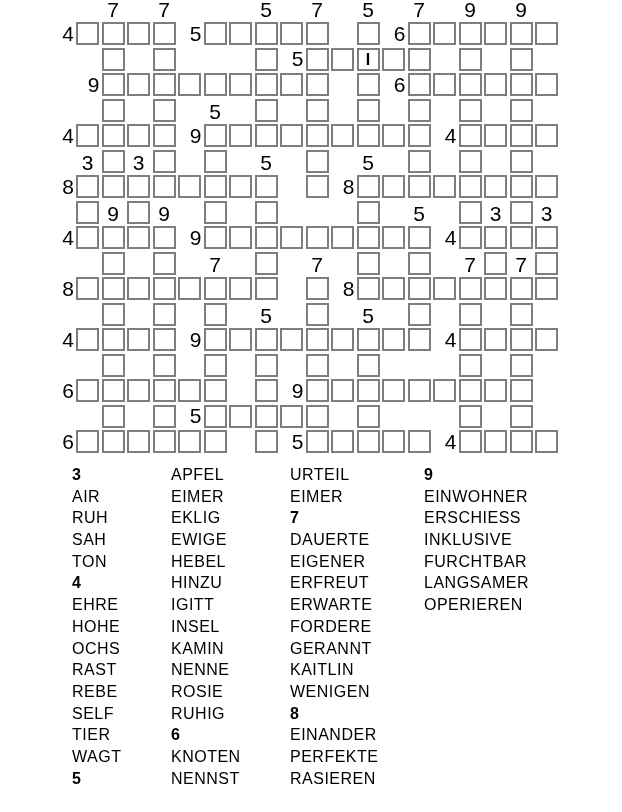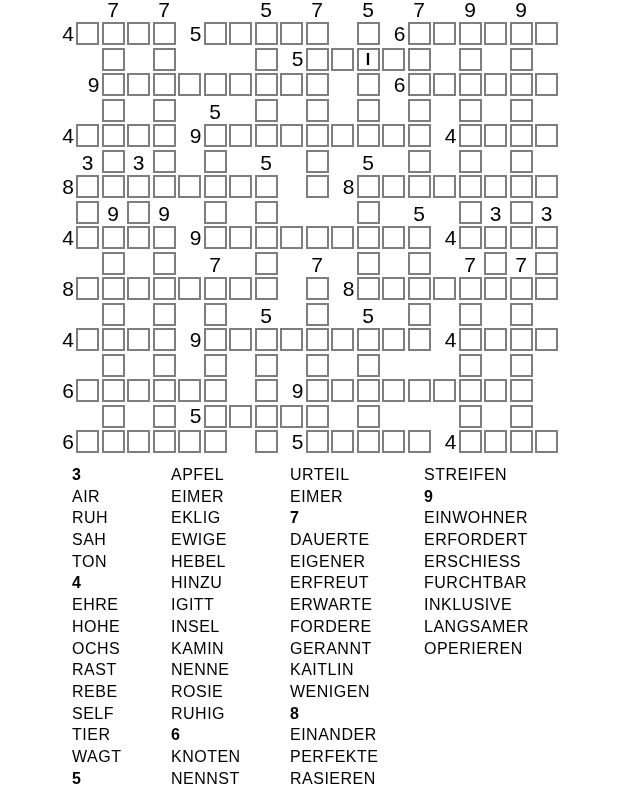--- a/index.html
+++ b/index.html
@@ -347,24 +347,22 @@
         <div class="witem" style="height: 21.7px; line-height: 21.7px;">FORDERE</div>
         <div class="witem" style="height: 21.7px; line-height: 21.7px;">GERANNT</div>
         <div class="witem" style="height: 21.7px; line-height: 21.7px;">KAITLIN</div>
         <div class="witem" style="height: 21.7px; line-height: 21.7px;">WENIGEN</div>
         <div class="witem bold" style="height: 21.7px; line-height: 21.7px;">8</div>
         <div class="witem" style="height: 21.7px; line-height: 21.7px;">EINANDER</div>
         <div class="witem" style="height: 21.7px; line-height: 21.7px;">PERFEKTE</div>
         <div class="witem" style="height: 21.7px; line-height: 21.7px;">RASIEREN</div>
       </div>
       <div class="wcol" style="left: 424px; top: 464px;">
-        <div class="witem" style="height: 21.7px; line-height: 21.7px;">STREIFEN</div>
         <div class="witem bold" style="height: 21.7px; line-height: 21.7px;">9</div>
         <div class="witem" style="height: 21.7px; line-height: 21.7px;">EINWOHNER</div>
-        <div class="witem" style="height: 21.7px; line-height: 21.7px;">ERFORDERT</div>
         <div class="witem" style="height: 21.7px; line-height: 21.7px;">ERSCHIESS</div>
+        <div class="witem" style="height: 21.7px; line-height: 21.7px;">INKLUSIVE</div>
         <div class="witem" style="height: 21.7px; line-height: 21.7px;">FURCHTBAR</div>
-        <div class="witem" style="height: 21.7px; line-height: 21.7px;">INKLUSIVE</div>
         <div class="witem" style="height: 21.7px; line-height: 21.7px;">LANGSAMER</div>
         <div class="witem" style="height: 21.7px; line-height: 21.7px;">OPERIEREN</div>
       </div>
     </div>
 </div>
 
 </body></html>

